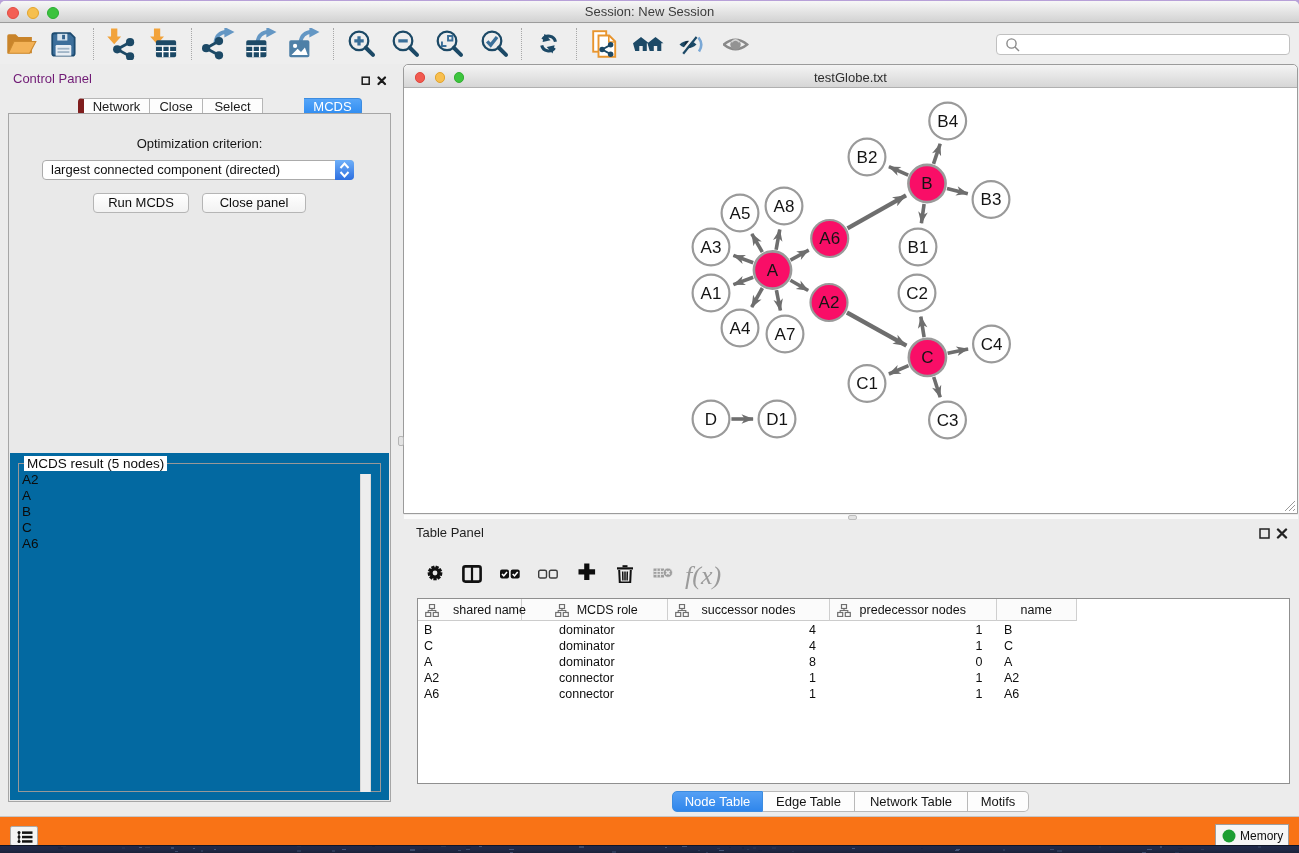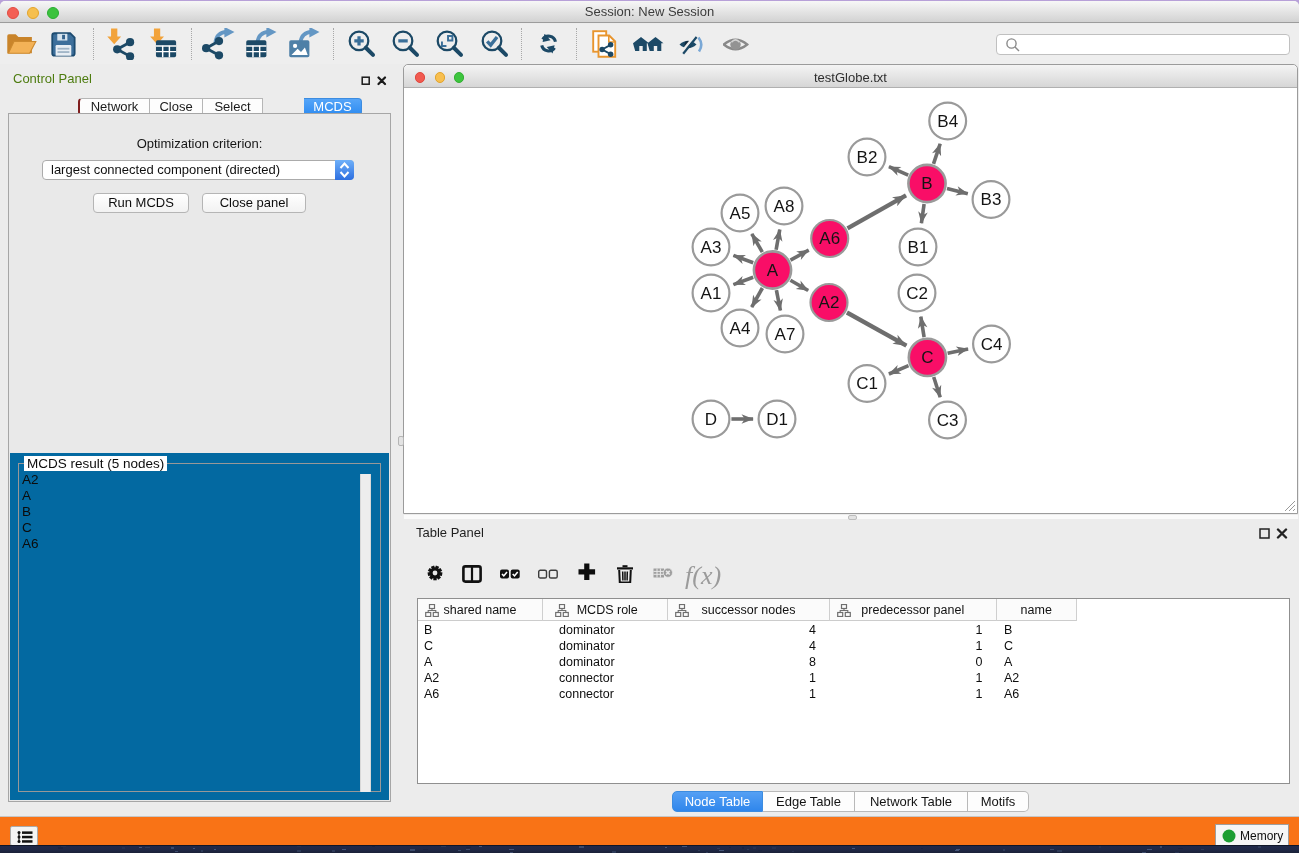--- a/index.html
+++ b/index.html
@@ -7,25 +7,25 @@
 body { font-family:"Liberation Sans", sans-serif; position:relative; background:#b7a0d8; }
 .abs { position:absolute; }
 #appwin { position:absolute; left:0; top:1px; width:1299px; height:844px; background:#ececec; border-radius:5px 5px 0 0; overflow:hidden; }
 #titlebar { position:absolute; left:0; top:0; width:1299px; height:22px; background:linear-gradient(#f7f7f7,#d2d2d2); border-bottom:1px solid #9c9c9c; border-radius:5px 5px 0 0; }
 .tl { position:absolute; border-radius:50%; }
 #titlebar .t { position:absolute; top:3px; width:100%; text-align:center; font-size:13px; color:#3c3c3c; }
 #toolbar { position:absolute; left:0; top:23px; width:1299px; height:40px; background:#eeeeee; }
 .sep { position:absolute; top:4px; height:32px; width:0; border-left:1px dotted #a8a8a8; }
 #searchbox { position:absolute; left:996px; top:10px; width:294px; height:21px; background:#fff; border:1px solid #c0c0c0; border-radius:4px; }
 
-#cp-title { position:absolute; left:13px; top:70px; font-size:13px; color:#4d7c0f; }
+#cp-title { position:absolute; left:13px; top:70px; font-size:13px; color:#701a75; }
 #cp-panel { position:absolute; left:8px; top:112px; width:383px; height:689px; background:#e9e9e9; border:1px solid #a6a6a6; }
 .tabrow { position:absolute; display:flex; }
 .tab { height:18px; line-height:16px; font-size:13px; color:#1b1b1b; background:#fdfdfd; border:1px solid #b6b6b6; border-left:none; text-align:center; }
-.tab.first { border-left:2px solid #7f1d1d; border-radius:4px 0 0 4px; }
+.tab.first { border-left:6px solid #7f1d1d; border-radius:4px 0 0 4px; }
 .tab.last { border-radius:0 4px 4px 0; }
 .tab.sel { background:linear-gradient(#55a5f8,#2d8bf1); color:#fff; border-color:#3c8ce0; }
 #optlabel { position:absolute; left:8px; top:135px; width:383px; text-align:center; font-size:13px; color:#161616; }
 #dropdown { position:absolute; left:42px; top:159px; width:312px; height:20px; background:#fff; border:1px solid #ababab; border-radius:4px; font-size:13px; color:#101010; line-height:18px; padding-left:8px; }
 #stepper { position:absolute; right:-1px; top:-1px; width:19px; height:20px; border-radius:0 4px 4px 0; background:linear-gradient(#6fb0f9,#2d6fe0); }
 .btn { position:absolute; height:20px; background:linear-gradient(#ffffff,#f2f2f2); border:1px solid #b5b5b5; border-radius:4px; font-size:13px; color:#0d0d0d; text-align:center; line-height:18px; }
 #resultbox { position:absolute; left:10px; top:452px; width:379px; height:347px; background:#0369a1; }
 #fieldset { position:absolute; left:8px; top:10px; width:363px; height:329px; border:1px solid #989898; }
 #fieldlegend { position:absolute; left:5px; top:-8px; background:#fff; padding:0 3px; font-size:13.5px; color:#0c0c0c; }
 #mcdslist { position:absolute; left:3px; top:8px; font-size:13.5px; color:#0c0c0c; line-height:16px; }
@@ -357,21 +357,21 @@
       <line x1="0.5" y1="3.4" x2="11" y2="3.4" stroke="#e9e9e9" stroke-width="1"></line>
       <line x1="0.5" y1="6.3" x2="11" y2="6.3" stroke="#e9e9e9" stroke-width="1"></line>
       <line x1="4" y1="0.5" x2="4" y2="9.5" stroke="#e9e9e9" stroke-width="1"></line>
       <line x1="7.4" y1="0.5" x2="7.4" y2="9.5" stroke="#e9e9e9" stroke-width="1"></line>
       <circle cx="14.9" cy="4.7" r="4.6" fill="#9e9e9e" stroke="#e9e9e9" stroke-width="0.8"></circle>
       <path d="M13.1,2.9 L16.7,6.5 M16.7,2.9 L13.1,6.5" stroke="#e9e9e9" stroke-width="1.6"></path>
     </svg>
 <div class="abs" style="left:685px;top:560px;font-family:'Liberation Serif',serif;font-style:italic;font-size:26px;color:#9b9b9b;">f(x)</div>
   <div id="tbl">
     <div id="tbl-head">
-      <div class="hcell" style="left:0px;width:125px;">
+      <div class="hcell" style="left:0px;width:104px;padding-left:20px;">
           <svg class="hicon" style="left:7px" width="14" height="13" viewBox="0 0 14 13">
             <rect x="4.5" y="0.5" width="5" height="4" fill="none" stroke="#6f6f6f" stroke-width="1.2"></rect>
             <rect x="0.7" y="8.5" width="5" height="4" fill="none" stroke="#6f6f6f" stroke-width="1.2"></rect>
             <rect x="8.3" y="8.5" width="5" height="4" fill="none" stroke="#6f6f6f" stroke-width="1.2"></rect>
             <path d="M7,4.5 L7,6.5 M3.2,8.5 L3.2,6.5 L10.8,6.5 L10.8,8.5" fill="none" stroke="#6f6f6f" stroke-width="1.1"></path>
           </svg>
           <div class="tx">shared name</div>
         </div>
 <div class="hcell" style="left:129.5px;width:120.5px;">
           <svg class="hicon" style="left:7px" width="14" height="13" viewBox="0 0 14 13">
@@ -391,21 +391,21 @@
           </svg>
           <div class="tx">successor nodes</div>
         </div>
 <div class="hcell" style="left:412px;width:166.5px;">
           <svg class="hicon" style="left:7px" width="14" height="13" viewBox="0 0 14 13">
             <rect x="4.5" y="0.5" width="5" height="4" fill="none" stroke="#6f6f6f" stroke-width="1.2"></rect>
             <rect x="0.7" y="8.5" width="5" height="4" fill="none" stroke="#6f6f6f" stroke-width="1.2"></rect>
             <rect x="8.3" y="8.5" width="5" height="4" fill="none" stroke="#6f6f6f" stroke-width="1.2"></rect>
             <path d="M7,4.5 L7,6.5 M3.2,8.5 L3.2,6.5 L10.8,6.5 L10.8,8.5" fill="none" stroke="#6f6f6f" stroke-width="1.1"></path>
           </svg>
-          <div class="tx">predecessor panel</div>
+          <div class="tx">predecessor nodes</div>
         </div>
 <div class="hcell" style="left:578.5px;width:80.5px;">
           <div class="tx">name</div>
         </div>
     </div>
     <div class="trow" style="left:0;top:24px;width:659px;">
         <span class="tc" style="left:6px;">B</span>
         <span class="tc" style="left:141px;">dominator</span>
         <span class="tc num" style="left:280px;width:118px;">4</span>
         <span class="tc num" style="left:450px;width:114.5px;">1</span>

